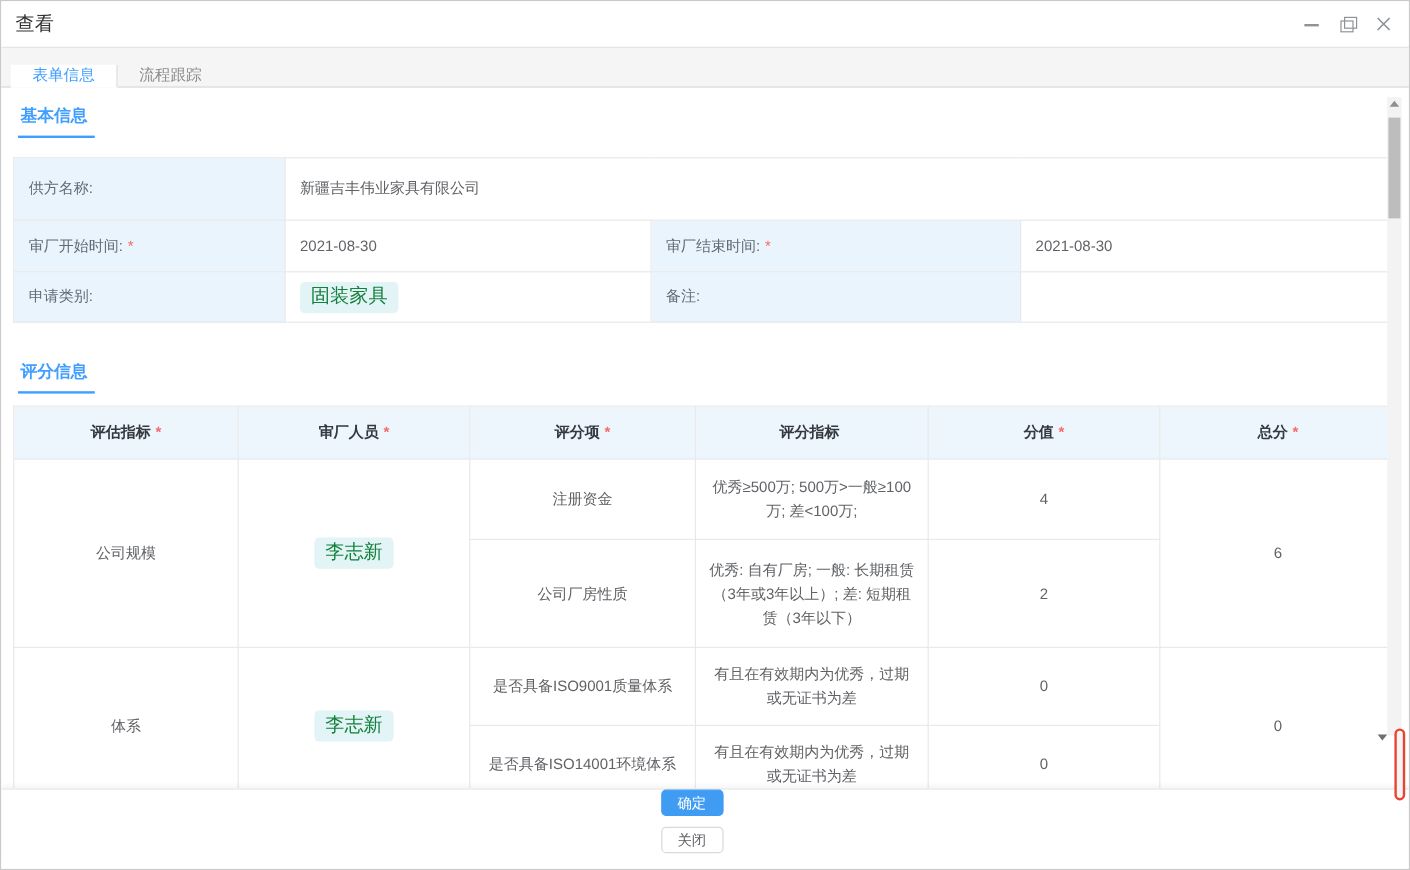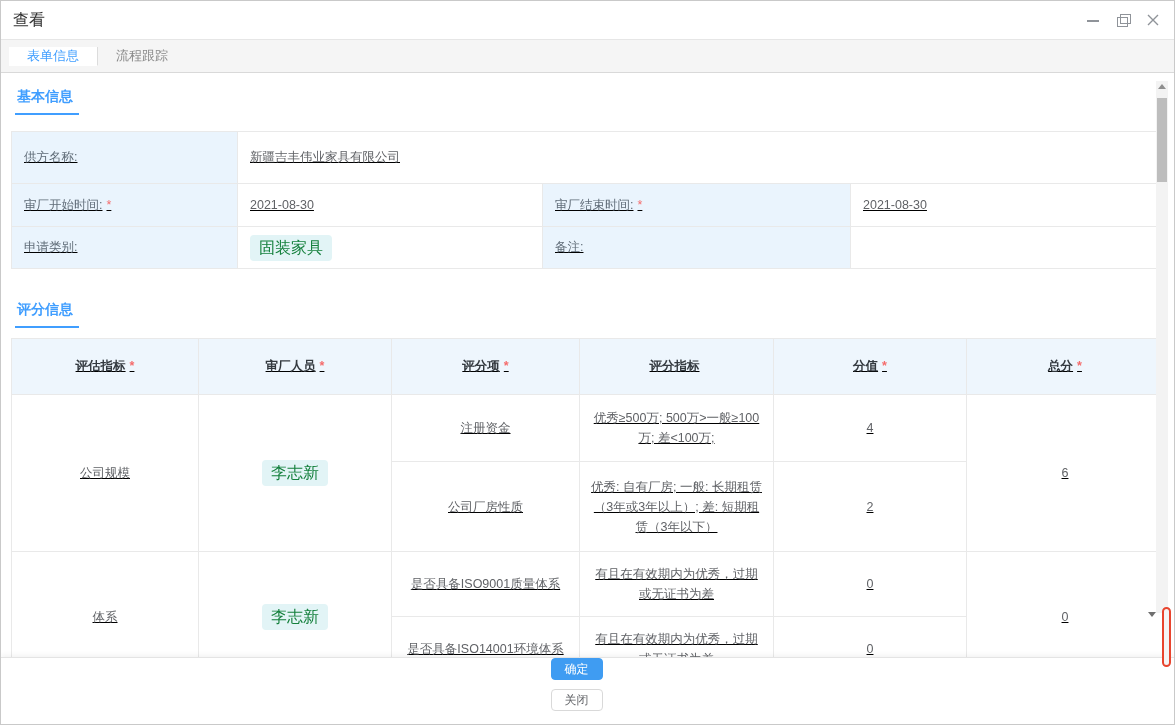--- a/index.html
+++ b/index.html
@@ -10,42 +10,42 @@
   .titlebar { height:38px; display:flex; align-items:center; justify-content:space-between; padding:0 14px 0 12px; background:#fff; }
   .titlebar .title { font-size:16px; color:#333; }
   .winctrls { display:flex; align-items:center; gap:16px; }
   .wbtn { width:14px; height:14px; position:relative; cursor:pointer; display:inline-block; }
   .icon-min::before { content:""; position:absolute; left:1px; right:1px; top:7px; height:2px; background:#8f9399; }
   .icon-restore::before { content:""; position:absolute; left:1px; top:4px; width:9px; height:8px; border:1px solid #8f9399; background:#fff; }
   .icon-restore::after { content:""; position:absolute; left:4px; top:1px; width:9px; height:8px; border:1px solid #8f9399; }
   .icon-close svg { position:absolute; left:1px; top:1px; }
 
   
-  .tabbar { height:34px; background:#f5f5f5; border-top:1px solid #e6e6e6; border-bottom:1px solid #d9d9d9; display:flex; align-items:center; padding-left:8px; }
+  .tabbar { height:34px; background:#f5f5f5; border-top:1px solid #e6e6e6; border-bottom:1px solid #d9d9d9; display:flex; align-items:flex-end; padding-left:8px; }
   .tab { padding:0 18px; display:flex; align-items:center; font-size:13px; color:#8a8a8a; cursor:pointer; }
   .tab.active { background:#fff; color:#409eff; border-right:1px solid #dcdcdc; margin-bottom:-1px; border-bottom:1px solid #fff; }
 
   
-  .content { position:absolute; top:73px; left:0; right:0; bottom:67px; background:#fff; padding:0 10px; overflow:hidden;text-decoration:underline; }
+  .content { position:absolute; top:73px; left:0; right:0; bottom:67px; background:#fff; padding:0 10px; overflow:hidden; }
   .section-title { display:inline-block; margin:14px 0 16px 4px; padding:0 6px 7px 2px; font-size:14px; font-weight:bold; color:#409eff; border-bottom:2px solid #409eff; }
   .section-title.second { margin:32px 0 10px 4px; }
 
   table { width:100%; border-collapse:collapse; table-layout:fixed; }
   td,th { border:1px solid #e9e9e9; font-size:12.5px; color:#606266; }
 
   
   .basic td { padding:6px 12px; text-align:left; }
   .basic .lbl { background:#eaf4fd; color:#5f6b77; }
   .req { color:#f56c6c; margin-left:4px; }
 
   
   .tag { display:inline-block; padding:5px 9px; background:#e2f4f6; color:#15803d; border-radius:4px; font-size:16px; line-height:1; }
 
   
-  .score thead th { height:56px; background:#eef6fd; color:#33393f; font-weight:bold; text-align:center; }
+  .score thead th { height:44px; background:#eef6fd; color:#33393f; font-weight:bold; text-align:center; }
   .score td { text-align:center; padding:6px 10px; line-height:20px; }
 
   
   .footer { position:absolute; left:0; right:0; bottom:0; height:67px; background:#fff; border-top:1px solid #e4e4e4; box-shadow:0 -2px 5px rgba(0,0,0,0.05); display:flex; justify-content:flex-end; align-items:center; gap:9px; padding:0 22px 13px 0;flex-direction:column; }
   .btn { height:29px; padding:0 13px; font-size:12px; border-radius:4px; cursor:pointer; border:1px solid transparent; font-family:inherit; }
   .btn-primary { background:#3f9cf2; border-color:#3f9cf2; color:#fff; }
   .btn-plain { background:#fff; border-color:#d9d9d9; color:#606266; }
 
   
   .scroll-rail { position:absolute; top:80px; right:6px; width:12px; height:532px; background:#f3f3f3; z-index:5; }

